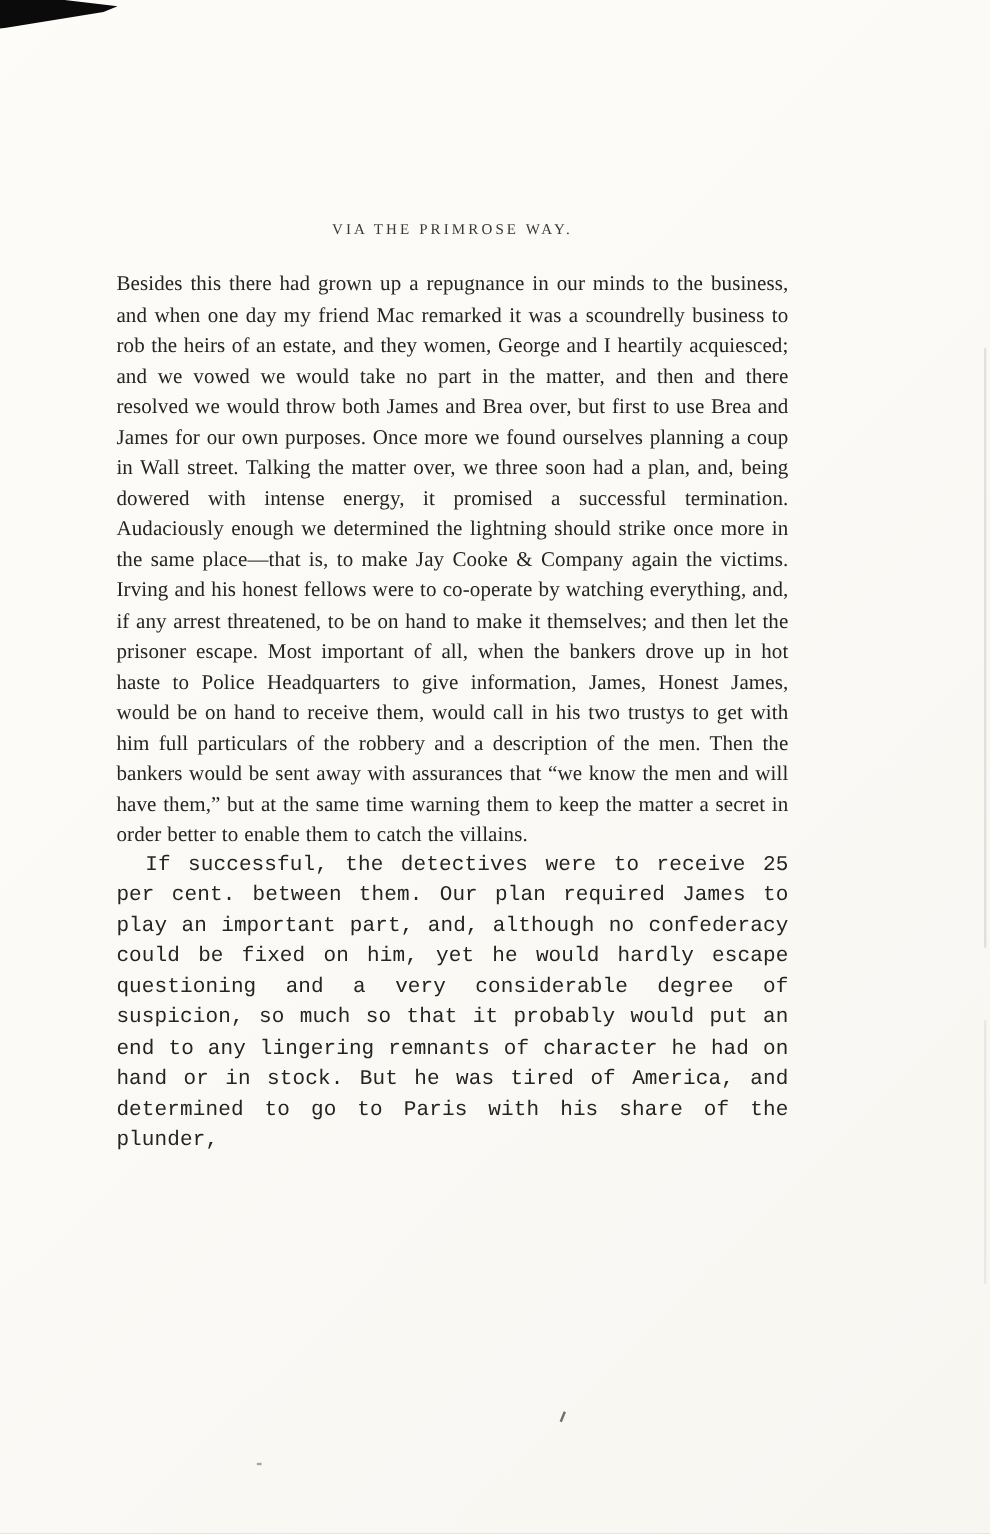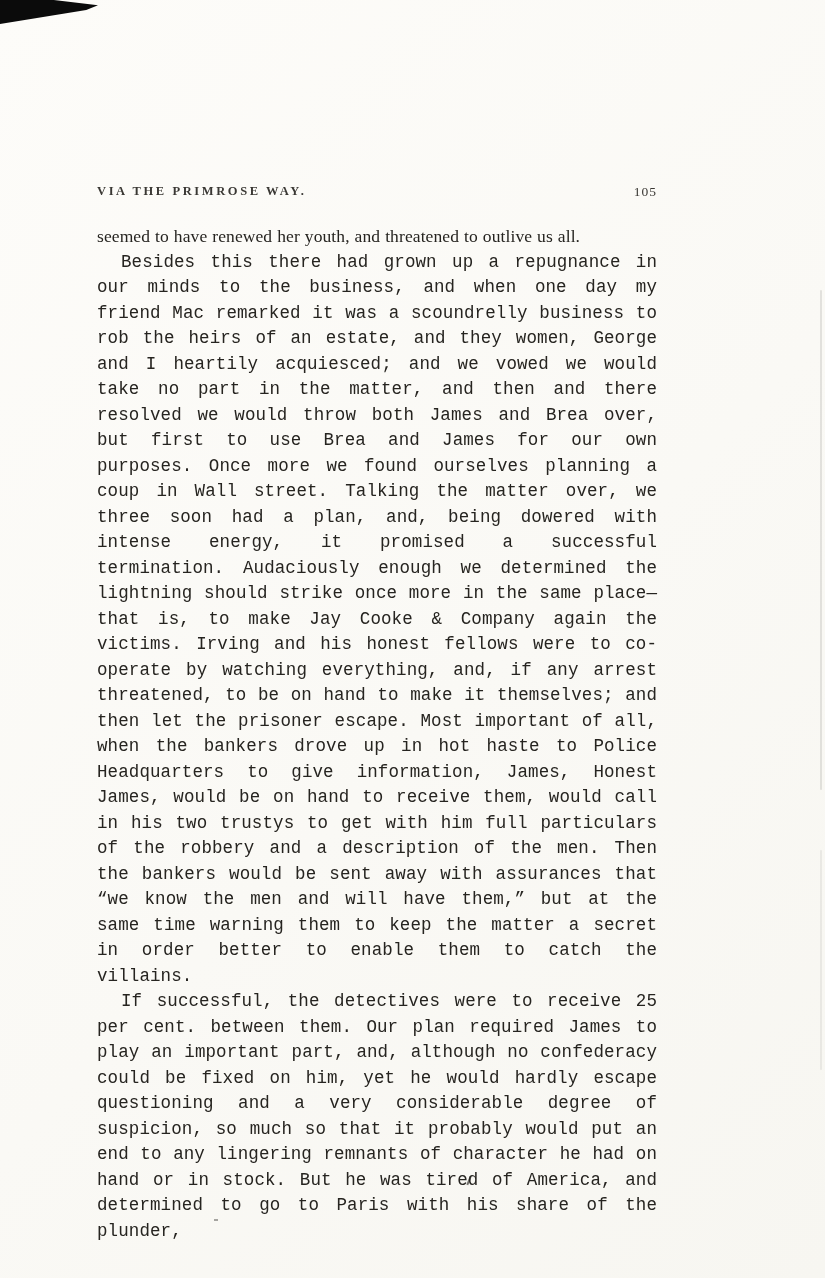--- a/index.html
+++ b/index.html
@@ -25,23 +25,23 @@
     width: 98px;
     height: 24px;
     background: #0b0b0b;
     clip-path: polygon(0 0, 55% 0, 100% 22%, 88% 42%, 0 100%);
   }
   .running-head {
     position: absolute;
     top: 184px;
     left: 97px;
     width: 560px;
-    text-align: left;
+    text-align: center;
     font-size: 12.5px;
-    font-weight: bold;
+    font-weight: normal;
     letter-spacing: 2.6px;
     color: #3a3834;
   }
   .folio {
     position: absolute;
     top: 184px;
     left: 97px;
     width: 560px;
     text-align: right;
     font-size: 13.5px;
@@ -103,24 +103,22 @@
 </style>
 </head>
 <body>
 
 <div class="page">
 
   <div class="corner-mark"></div>
 
   <div class="running-head">VIA THE PRIMROSE WAY.</div>
 
-  <div class="folio">105</div>
 
   <div class="body-text">
-    <p>seemed to have renewed her youth, and threatened to outlive us all.</p>
     <p>Besides this there had grown up a repugnance in our minds to the business, and when one day my friend Mac remarked it was a scoundrelly business to rob the heirs of an estate, and they women, George and I heartily acquiesced; and we vowed we would take no part in the matter, and then and there resolved we would throw both James and Brea over, but first to use Brea and James for our own purposes. Once more we found ourselves planning a coup in Wall street. Talking the matter over, we three soon had a plan, and, being dowered with intense energy, it promised a successful termination. Audaciously enough we determined the lightning should strike once more in the same place—that is, to make Jay Cooke &amp; Company again the victims. Irving and his honest fellows were to co-operate by watching everything, and, if any arrest threatened, to be on hand to make it themselves; and then let the prisoner escape. Most important of all, when the bankers drove up in hot haste to Police Headquarters to give information, James, Honest James, would be on hand to receive them, would call in his two trustys to get with him full particulars of the robbery and a description of the men. Then the bankers would be sent away with assurances that “we know the men and will have them,” but at the same time warning them to keep the matter a secret in order better to enable them to catch the villains.</p>
     <p>If successful, the detectives were to receive 25 per cent. between them. Our plan required James to play an important part, and, although no confederacy could be fixed on him, yet he would hardly escape questioning and a very considerable degree of suspicion, so much so that it probably would put an end to any lingering remnants of character he had on hand or in stock. But he was tired of America, and determined to go to Paris with his share of the plunder,</p>
   </div>
 
   <div class="edge-shadow"></div>
   <div class="edge-shadow lower"></div>
   <div class="speck-slash"></div>
   <div class="speck-dot"></div>
 
 </div>

